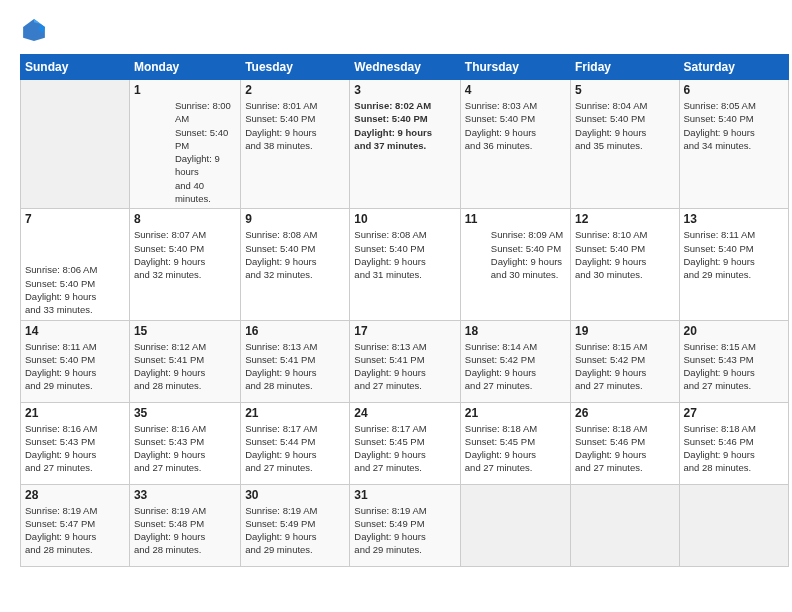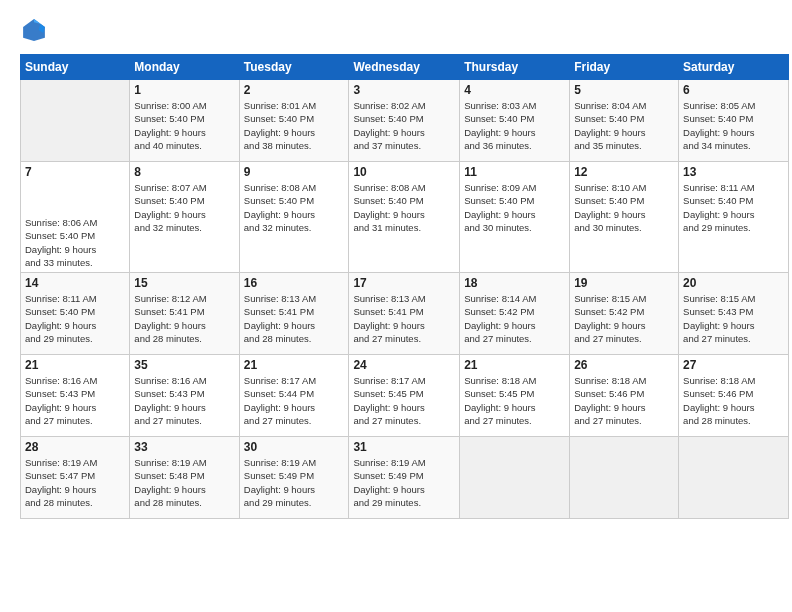--- a/index.html
+++ b/index.html
@@ -127,35 +127,35 @@
           <th>Thursday</th>
           <th>Friday</th>
           <th>Saturday</th>
         </tr>
     </thead>
     <tbody id="calendar-body">
     <tr>
           <td class="empty"></td>
           <td>
             <span class="day-num">1</span>
-            <div class="day-info" style="white-space: pre-line;">Sunrise: 8:00 AM
+            <div class="day-info" style="white-space: pre-line; margin-left: 41px;">Sunrise: 8:00 AM
 Sunset: 5:40 PM
 Daylight: 9 hours
 and 40 minutes.</div>
           </td>
           <td>
             <span class="day-num">2</span>
             <div class="day-info" style="white-space: pre-line;">Sunrise: 8:01 AM
 Sunset: 5:40 PM
 Daylight: 9 hours
 and 38 minutes.</div>
           </td>
           <td>
             <span class="day-num">3</span>
-            <div class="day-info" style="white-space: pre-line;">Sunrise: 8:02 AM
+            <div class="day-info" style="white-space: pre-line; font-weight: bold;">Sunrise: 8:02 AM
 Sunset: 5:40 PM
 Daylight: 9 hours
 and 37 minutes.</div>
           </td>
           <td>
             <span class="day-num">4</span>
             <div class="day-info" style="white-space: pre-line;">Sunrise: 8:03 AM
 Sunset: 5:40 PM
 Daylight: 9 hours
 and 36 minutes.</div>
@@ -199,21 +199,21 @@
           </td>
           <td>
             <span class="day-num">10</span>
             <div class="day-info" style="white-space: pre-line;">Sunrise: 8:08 AM
 Sunset: 5:40 PM
 Daylight: 9 hours
 and 31 minutes.</div>
           </td>
           <td>
             <span class="day-num">11</span>
-            <div class="day-info" style="white-space: pre-line;">Sunrise: 8:09 AM
+            <div class="day-info" style="white-space: pre-line; margin-left: 26px;">Sunrise: 8:09 AM
 Sunset: 5:40 PM
 Daylight: 9 hours
 and 30 minutes.</div>
           </td>
           <td>
             <span class="day-num">12</span>
             <div class="day-info" style="white-space: pre-line;">Sunrise: 8:10 AM
 Sunset: 5:40 PM
 Daylight: 9 hours
 and 30 minutes.</div>

